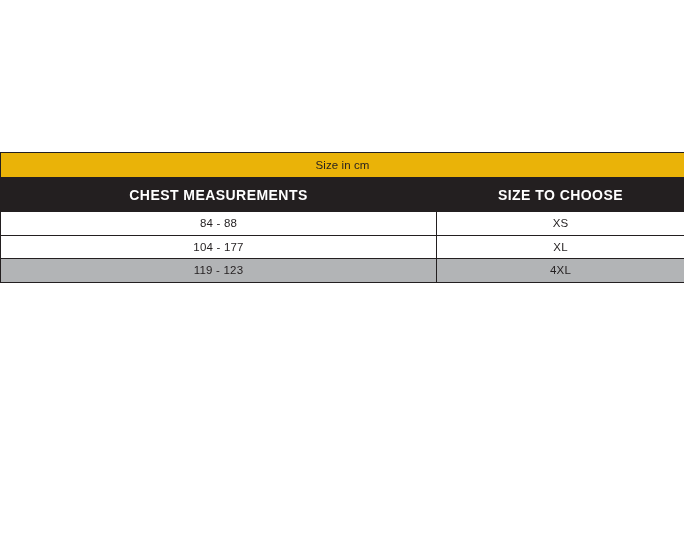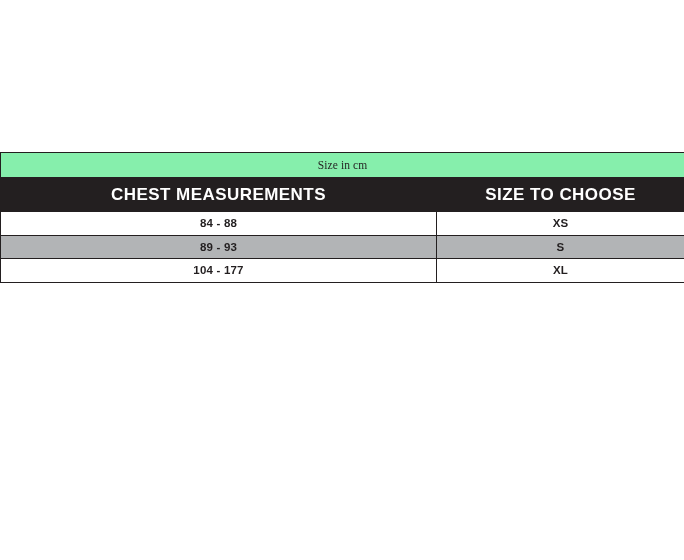--- a/index.html
+++ b/index.html
@@ -40,40 +40,39 @@
     text-align: center;
     vertical-align: middle;
     color: #231f20;
   }
 
   
   tr.caption-row td {
     height: 24px;
     font-size: 11.5px;
     font-weight: 400;
-    background: #86efac;
+    background: #eab308;
     letter-spacing: 0.1px;
-    font-family: Liberation Serif, serif;
   }
 
   
   tr.header-row td {
     height: 33px;
     background: #231f20;
     color: #ffffff;
-    font-size: 17px;
+    font-size: 14px;
     font-weight: 700;
     letter-spacing: 0.45px;
   }
 
   
   tr.data-row td {
     height: 22.5px;
     font-size: 11.5px;
-    font-weight: 700;
+    font-weight: 400;
     letter-spacing: 0.2px;
   }
   tr.data-row.shade td {
     background: #b2b4b6;
   }
   tr.data-row.plain td {
     background: #ffffff;
   }
 </style>
 </head>
@@ -92,24 +91,24 @@
         </tr>
         <tr class="header-row">
           <td>CHEST MEASUREMENTS</td>
           <td>SIZE TO CHOOSE</td>
         </tr>
 
         <tr class="data-row plain">
           <td>84 - 88</td>
           <td>XS</td>
         </tr>
-        <tr class="data-row shade">
-          <td>89 - 93</td>
-          <td>S</td>
-        </tr>
         <tr class="data-row plain">
           <td>104 - 177</td>
           <td>XL</td>
+        </tr>
+        <tr class="data-row shade">
+          <td>119 - 123</td>
+          <td>4XL</td>
         </tr>
       </tbody>
     </table>
   </div>
 </div>
 
 </body></html>

